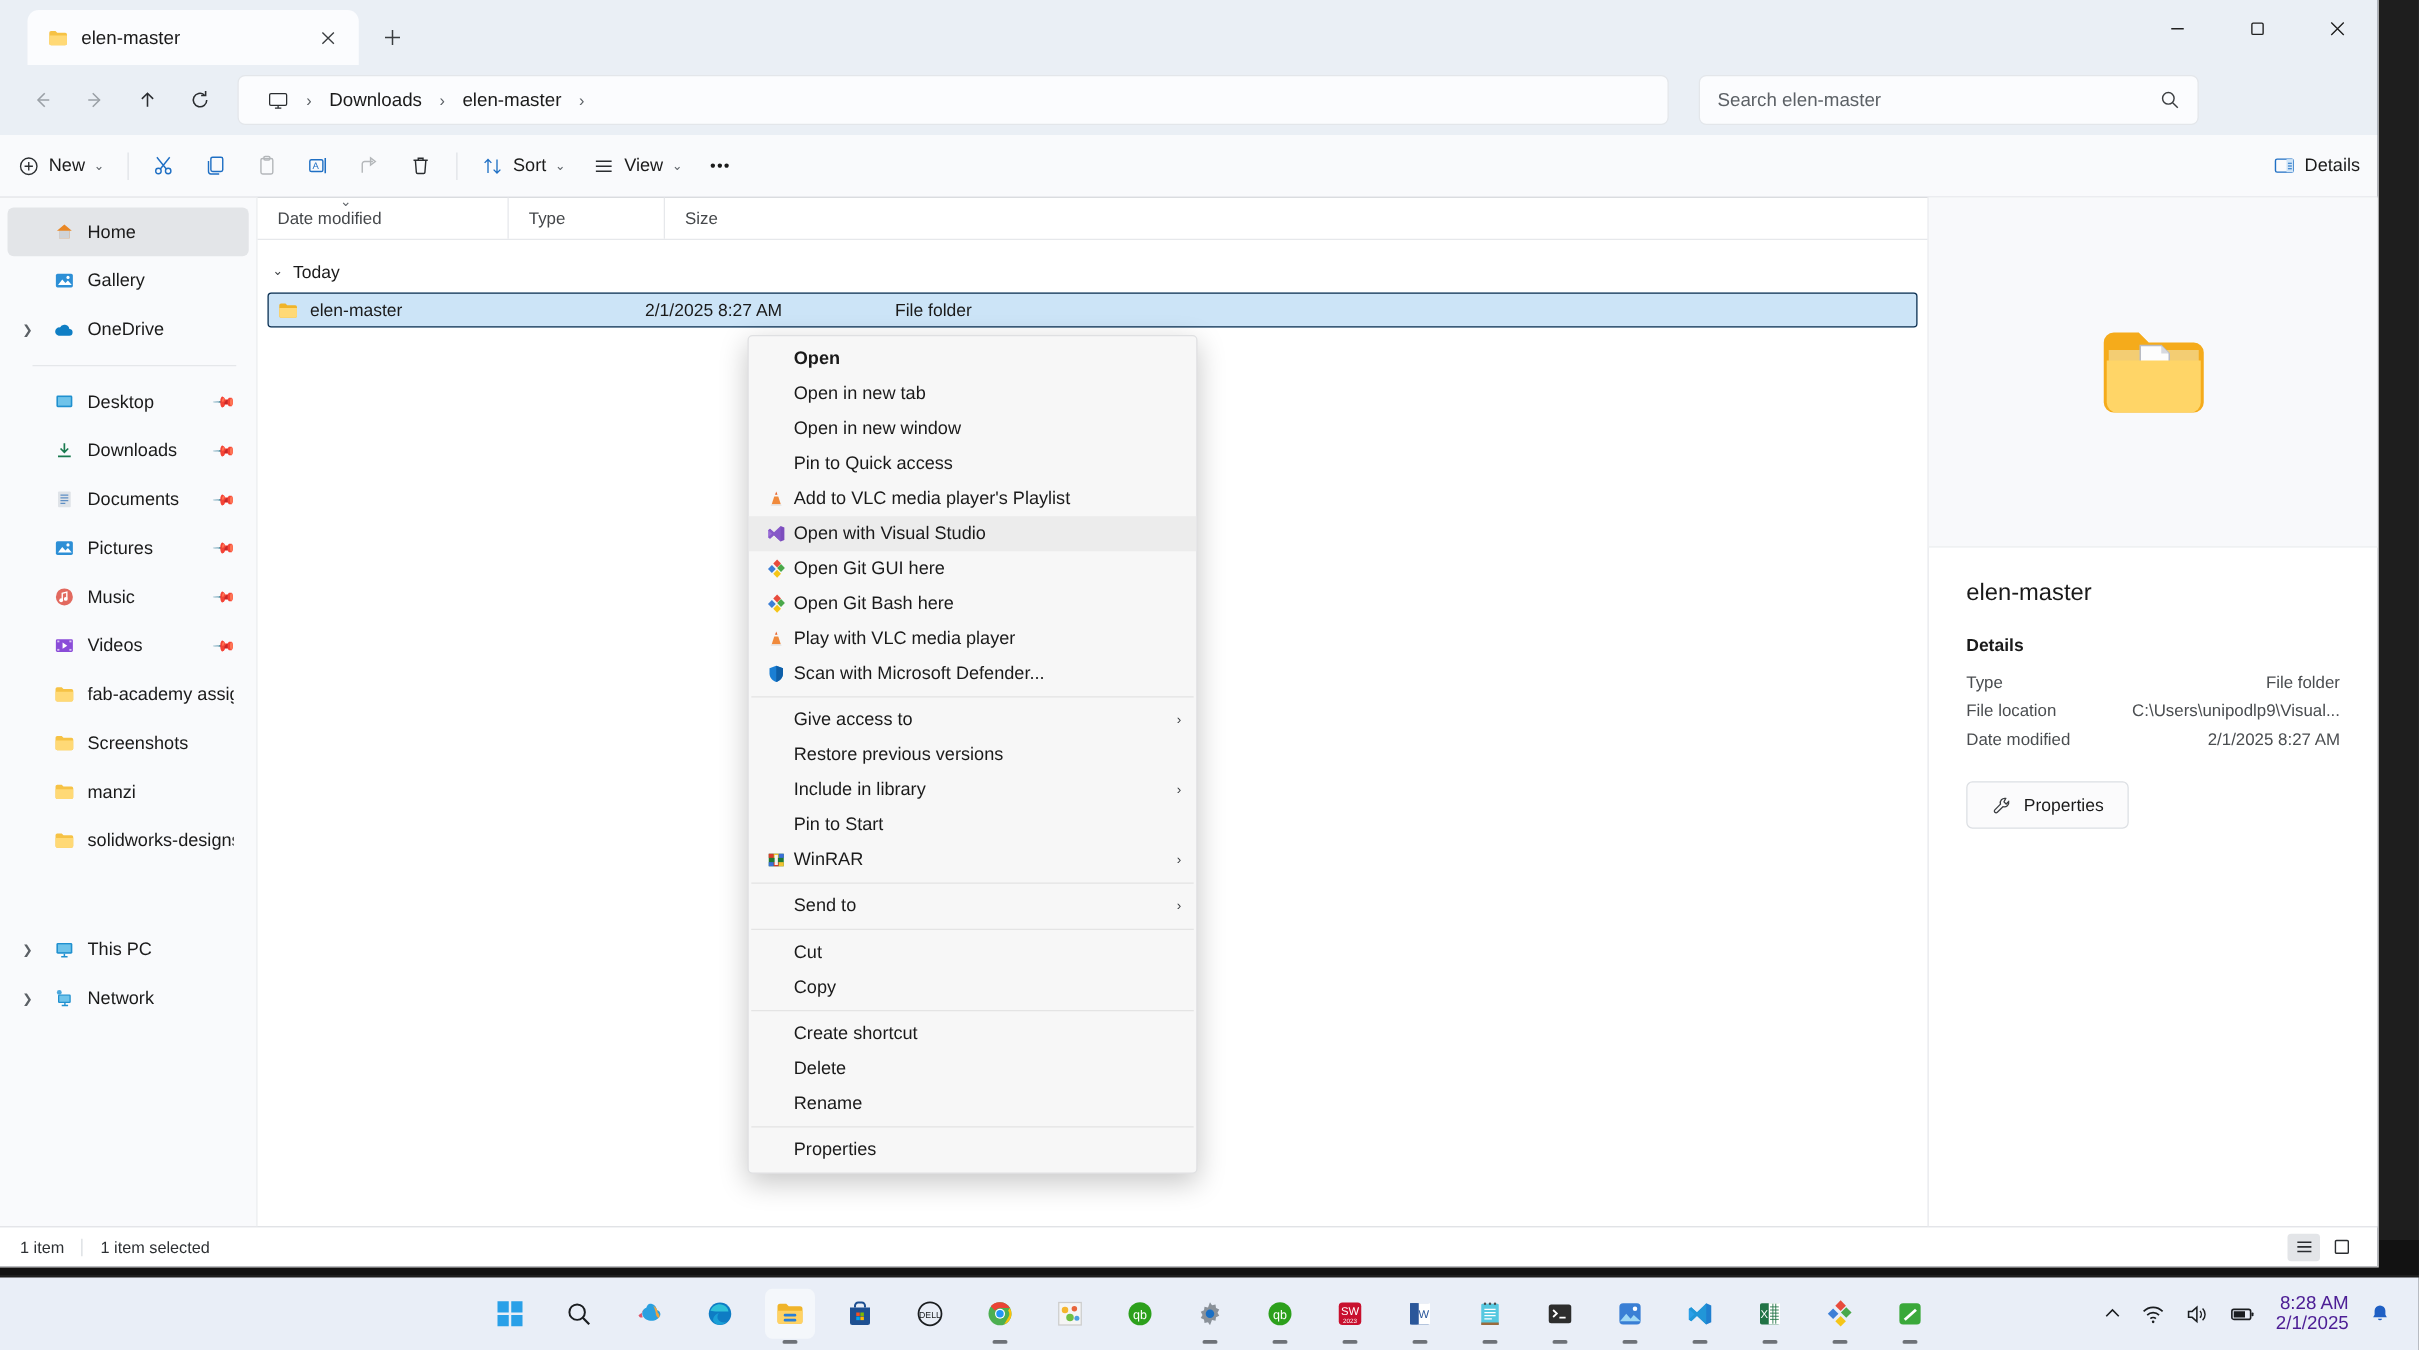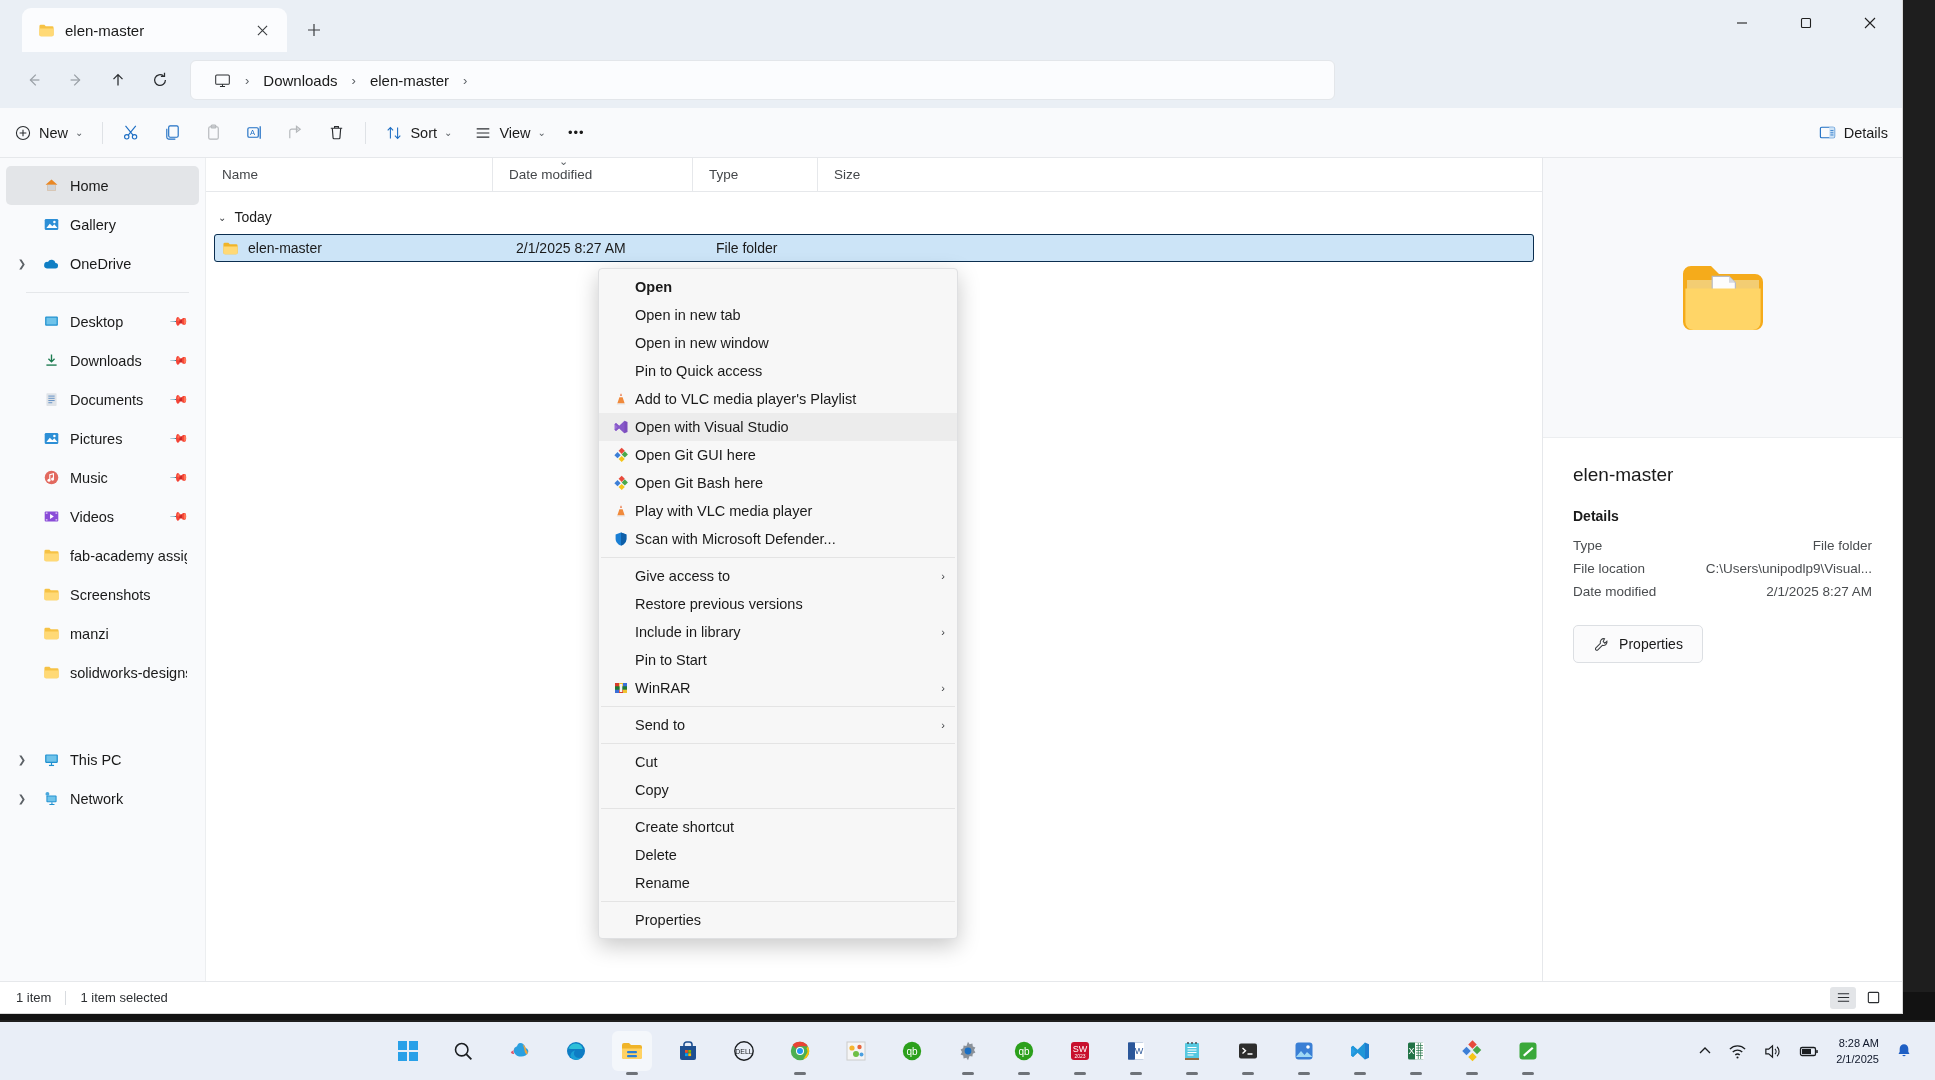--- a/index.html
+++ b/index.html
@@ -174,21 +174,21 @@
   
   #taskbar {
     position:absolute; left:0; bottom:0; width:1935px; height:58px;
     background:#e9eef7; display:flex; align-items:center; padding:0 12px;
   }
   .tb-center { position:absolute; left:50%; transform:translateX(-50%); display:flex; align-items:center; gap:16px; }
   .tb-app { width:40px; height:40px; display:flex; align-items:center; justify-content:center; position:relative; border-radius:6px; }
   .tb-app.active { background:#f4f7fb; }
   .tb-dot { position:absolute; bottom:-4px; left:50%; transform:translateX(-50%); width:12px; height:3px; border-radius:2px; background:#6e7278; }
   .tb-right { margin-left:auto; display:flex; align-items:center; gap:16px; padding-right:10px; }
-  .tb-clock { font-size:11px; line-height:16px; text-align:right; color:#0f172a; }
+  .tb-clock { font-size:15px; line-height:16px; text-align:right; color:#4c1d95; }
   .tb-sys { display:flex; align-items:center; gap:14px; color:#1a1d20; }
 
   .ico { display:block; }
 </style>
 </head>
 <body>
 
 <div id="desktop">
   <div id="vscode-statusbar"></div>
 </div>
@@ -266,20 +266,29 @@
             <path d="M7 17h6M10 14.5V17" stroke="#2a2d30" stroke-width="1.2"></path>
           </svg>
       </span>
       <span class="crumbsep">›</span>
       <span class="crumb">Downloads</span>
       <span class="crumbsep">›</span>
       <span class="crumb">elen-master</span>
       <span class="crumbsep">›</span>
     </div>
 
+    <div class="searchbox">
+      <span>Search elen-master</span>
+      <span>
+        <svg class="ico" width="16" height="16" viewBox="0 0 18 18">
+            <circle cx="7.5" cy="7.5" r="5.2" fill="none" stroke="#3a3d40" stroke-width="1.3"></circle>
+            <path d="M11.4 11.4L16 16" stroke="#3a3d40" stroke-width="1.3"></path>
+          </svg>
+      </span>
+    </div>
   </div>
 
   <div class="toolbar">
     <div class="tbtn">
       <span>
         <svg class="ico" width="18" height="18" viewBox="0 0 20 20">
             <circle cx="10" cy="10" r="7.3" fill="none" stroke="#2a2d30" stroke-width="1.2"></circle>
             <path d="M10 6.3v7.4M6.3 10h7.4" stroke="#2a2d30" stroke-width="1.2"></path>
           </svg>
       </span>
@@ -558,23 +567,20 @@
               <circle cx="5.2" cy="4.6" r="2.3" fill="#4aa7dc"></circle>
               <path d="M7.5 17h6M10.5 14.5V17" stroke="#2090cf" stroke-width="1.3"></path>
             </svg>
         </span>
         <span class="sb-label">Network</span>
       </div>
     </div>
 
     <div class="filelist">
       <div class="colhead">
-        <div class="col" style="width:286px">
-          <span>Name</span>
-        </div>
         <div class="col" style="width:200px;position:relative;">
           <span class="sortmark">⌄</span>
           <span>Date modified</span>
         </div>
         <div class="col" style="width:125px">
           <span>Type</span>
         </div>
         <div class="col" style="width:110px">
           <span>Size</span>
         </div>

